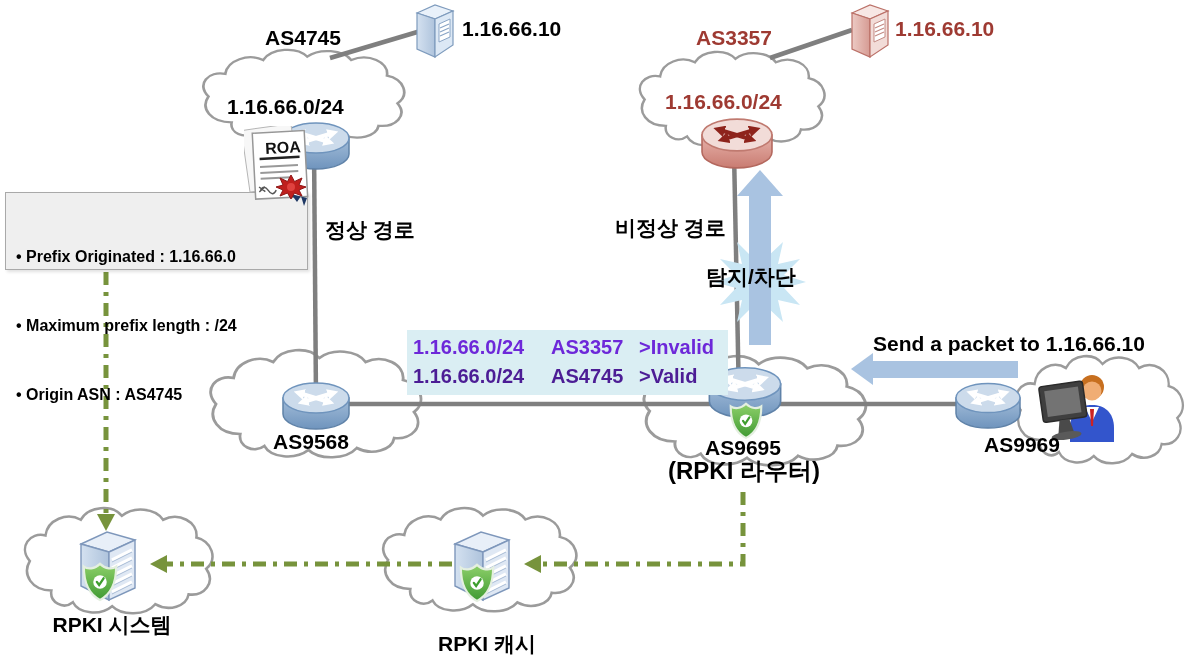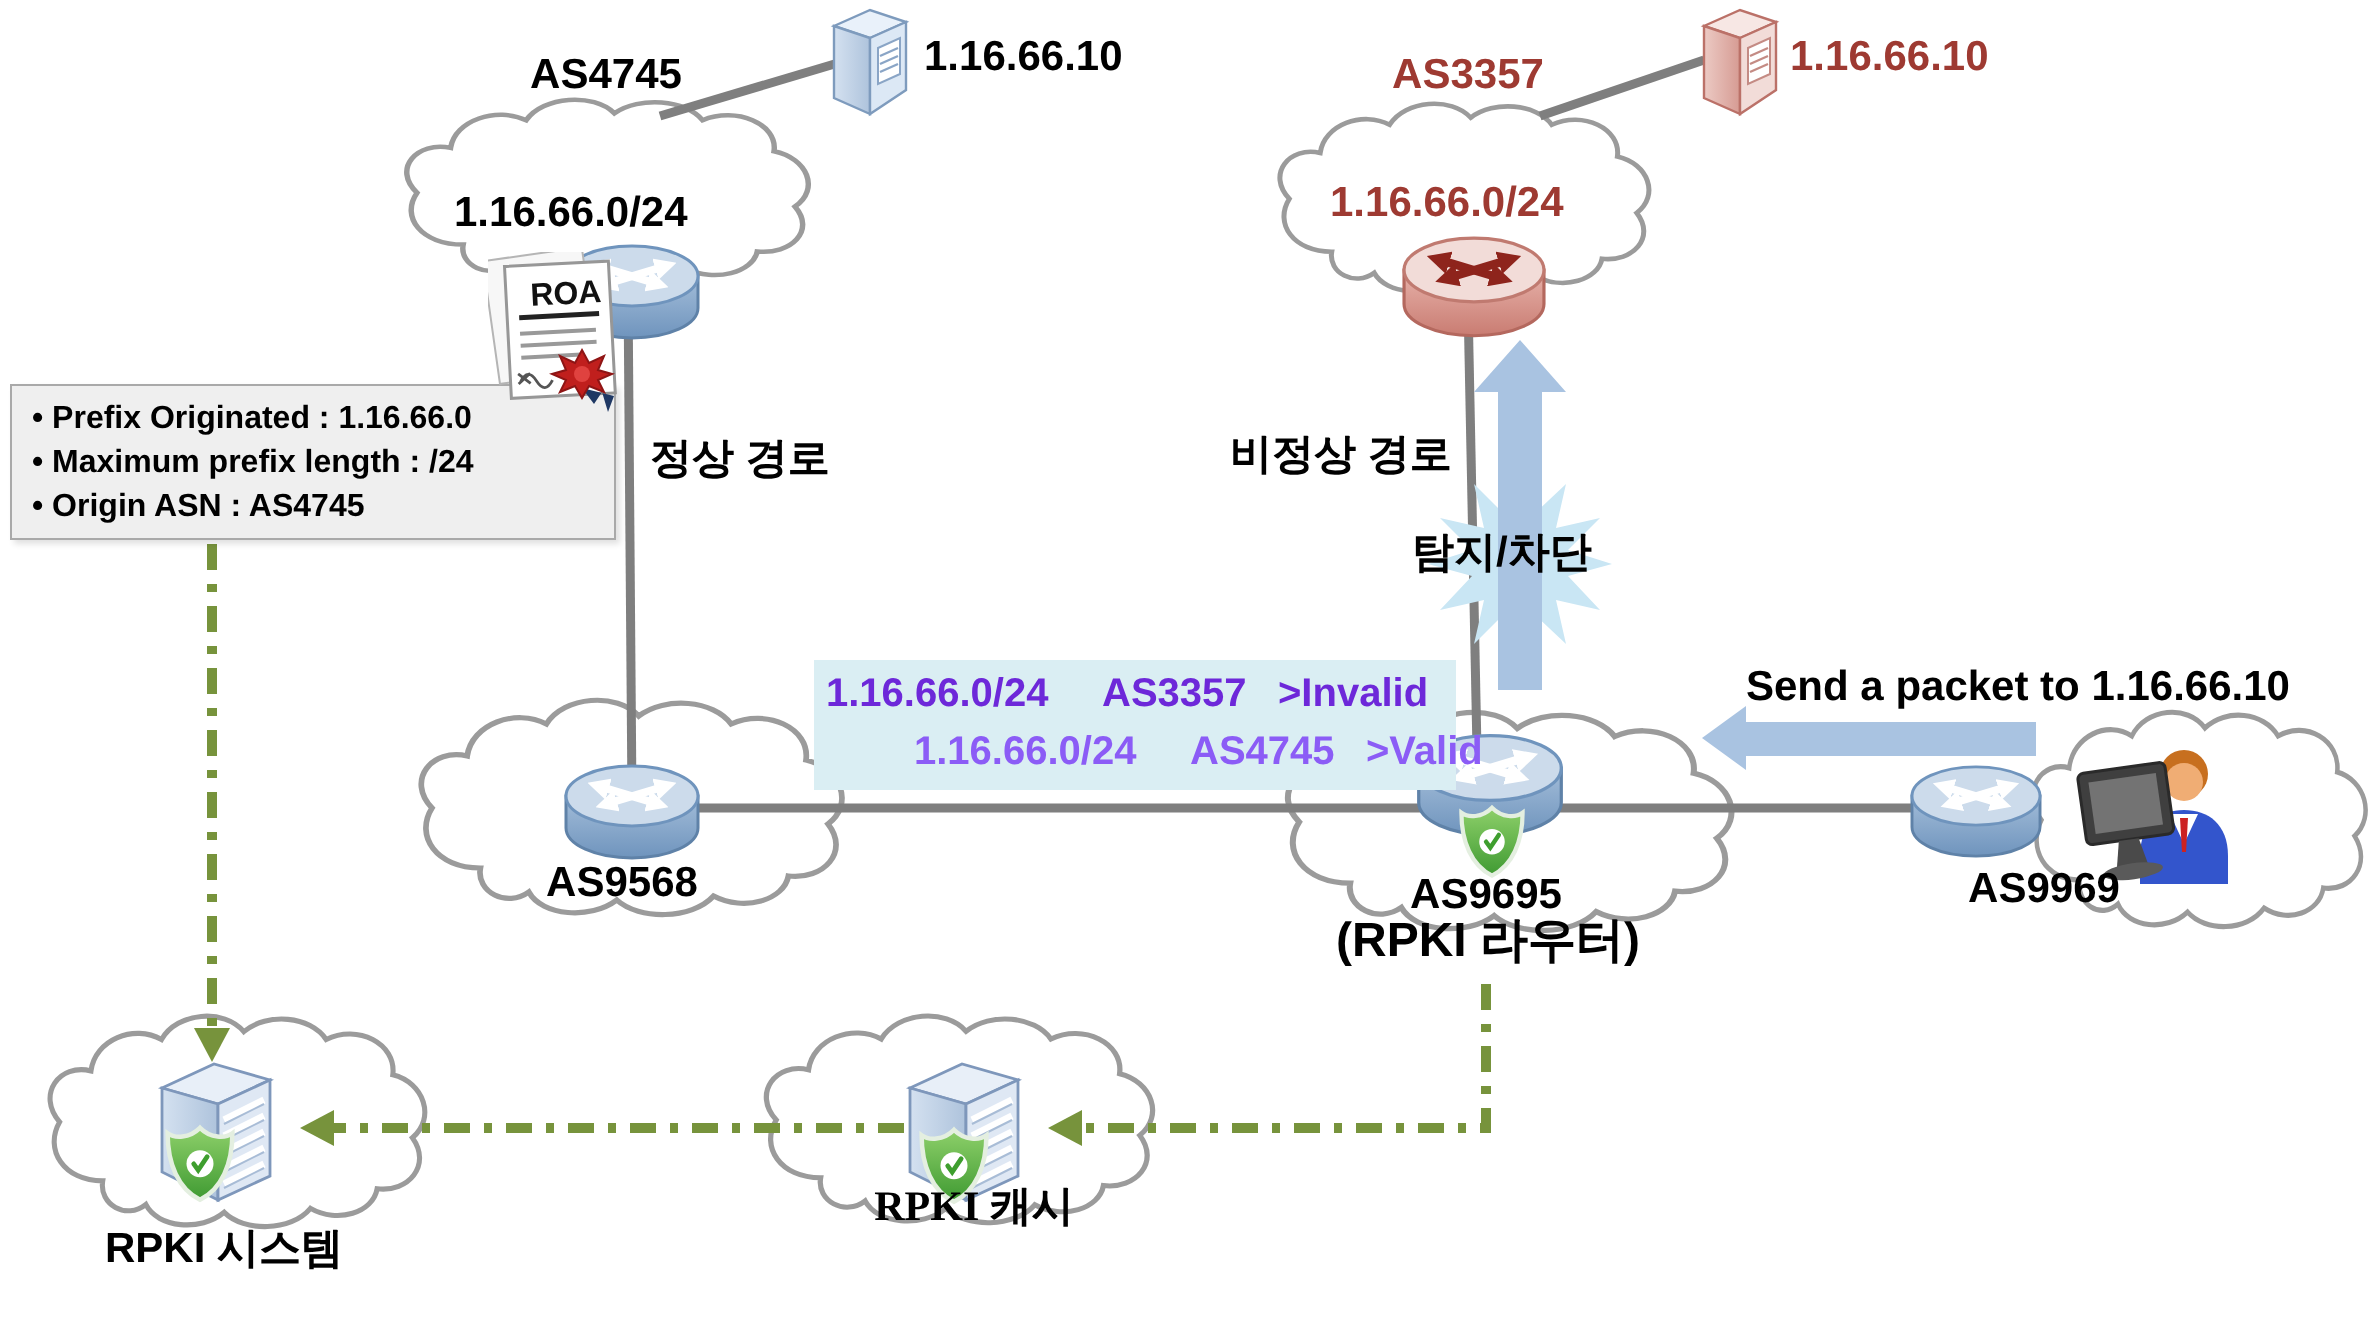--- a/index.html
+++ b/index.html
@@ -14,31 +14,31 @@
   }
   .lbl.center{text-align:center;}
   .lbl.red{color:#9e3a32;}
   .info-box{
     position:absolute;left:5px;top:192px;width:303px;height:78px;
     background:#efefef;border:1px solid #a9a9a9;z-index:2;
     box-shadow:2px 2px 3px rgba(0,0,0,0.12);
     font-weight:bold;font-size:16px;color:#000;
     padding:6px 0 0 10px;box-sizing:border-box;
   }
-  .info-box div{line-height:22px;white-space:nowrap;}
+  .info-box div{line-height:22px;white-space:nowrap;margin-top:47px;}
   .route-box{
     position:absolute;left:407px;top:330px;width:321px;height:65px;
     background:#daeef3;z-index:2;box-sizing:border-box;
     padding:3px 0 0 6px;font-weight:bold;font-size:20px;
   }
   .route-row{line-height:29px;white-space:nowrap;}
   .route-row .rp{display:inline-block;min-width:138px;}
   .route-row .ro{display:inline-block;min-width:88px;}
   .route-row.invalid{color:#6d28d9;}
-  .route-row.valid{color:#8b5cf6;margin-left:44px;}
+  .route-row.valid{color:#4c1d95;}
   .roa-lbl{
     position:absolute;left:258px;top:139px;width:50px;text-align:center;
     font-weight:bold;font-size:16px;color:#111;z-index:4;
     transform:rotate(-3deg);
   }
 </style>
 </head>
 <body>
 
 <div class="canvas">
@@ -234,15 +234,15 @@
   <div class="lbl center" style="left:261px;top:430px;width:100px;">AS9568</div>
 
   <div class="lbl center" style="left:693px;top:436px;width:100px;">AS9695</div>
   <div class="lbl center" style="left:664px;top:458px;width:160px;font-size:24px;">(RPKI 라우터)</div>
 
   <div class="lbl center" style="left:972px;top:433px;width:100px;">AS9969</div>
   <div class="lbl" style="left:873px;top:332px;">Send a packet to 1.16.66.10</div>
 
   <div class="lbl center" style="left:32px;top:613px;width:160px;">RPKI 시스템</div>
 
-  <div class="lbl center" style="left:407px;top:592px;width:160px;font-family:Liberation Serif, serif;">RPKI 캐시</div>
+  <div class="lbl center" style="left:407px;top:632px;width:160px;">RPKI 캐시</div>
 
 </div>
 
 </body></html>

